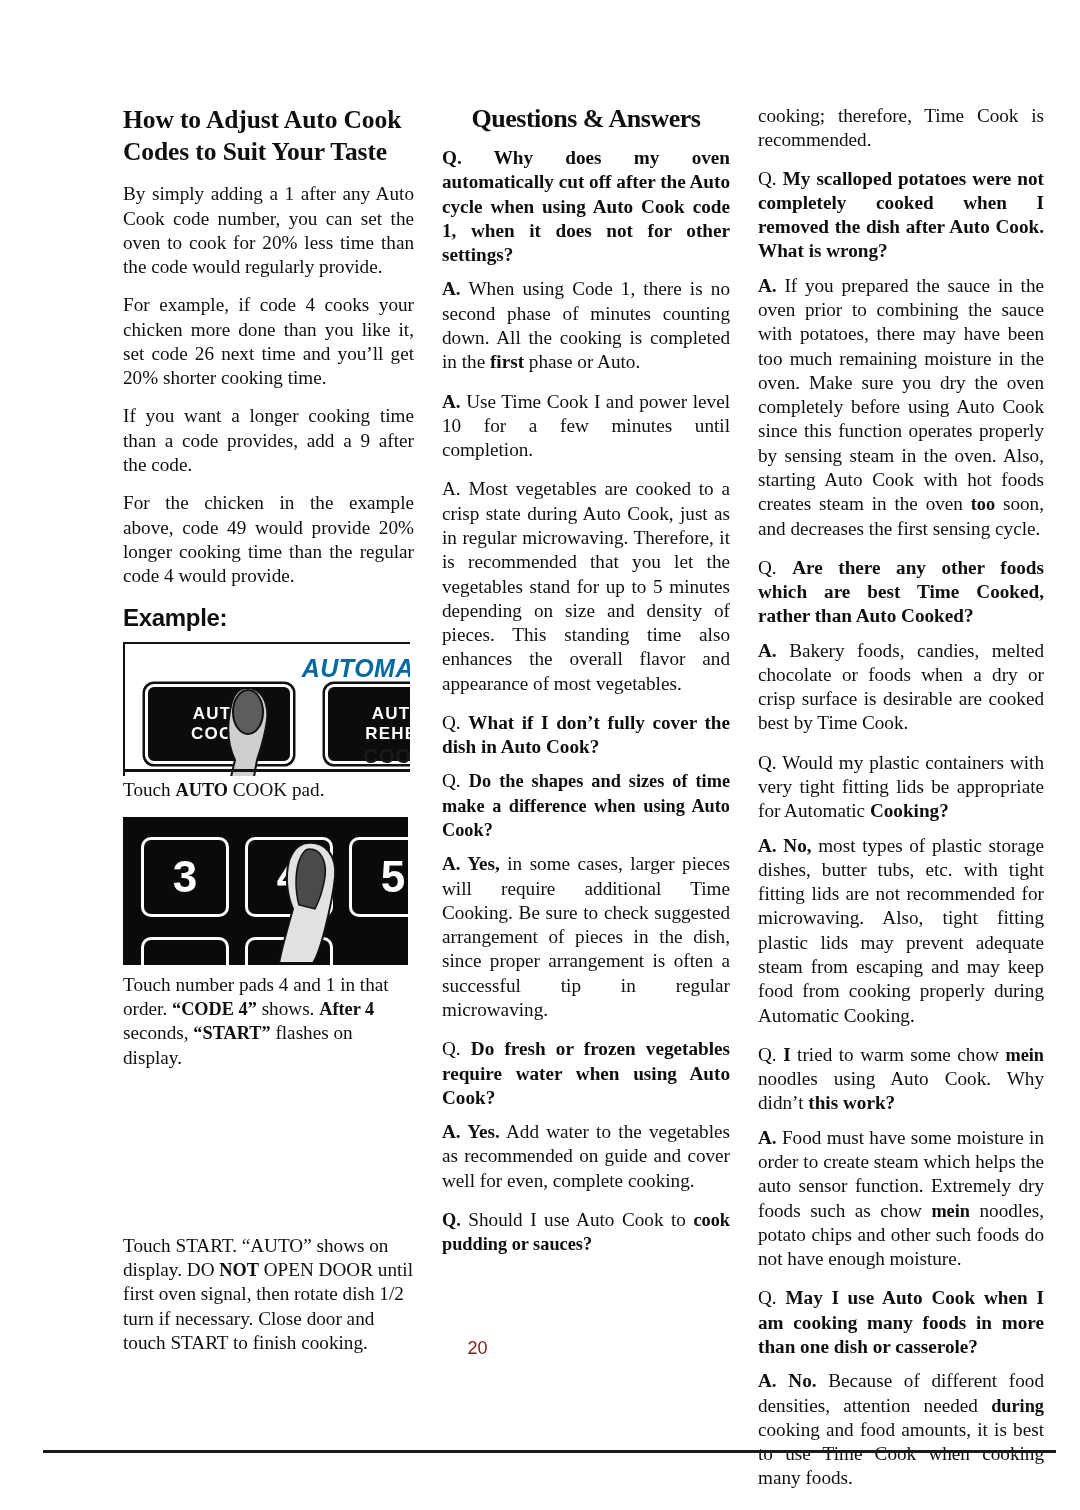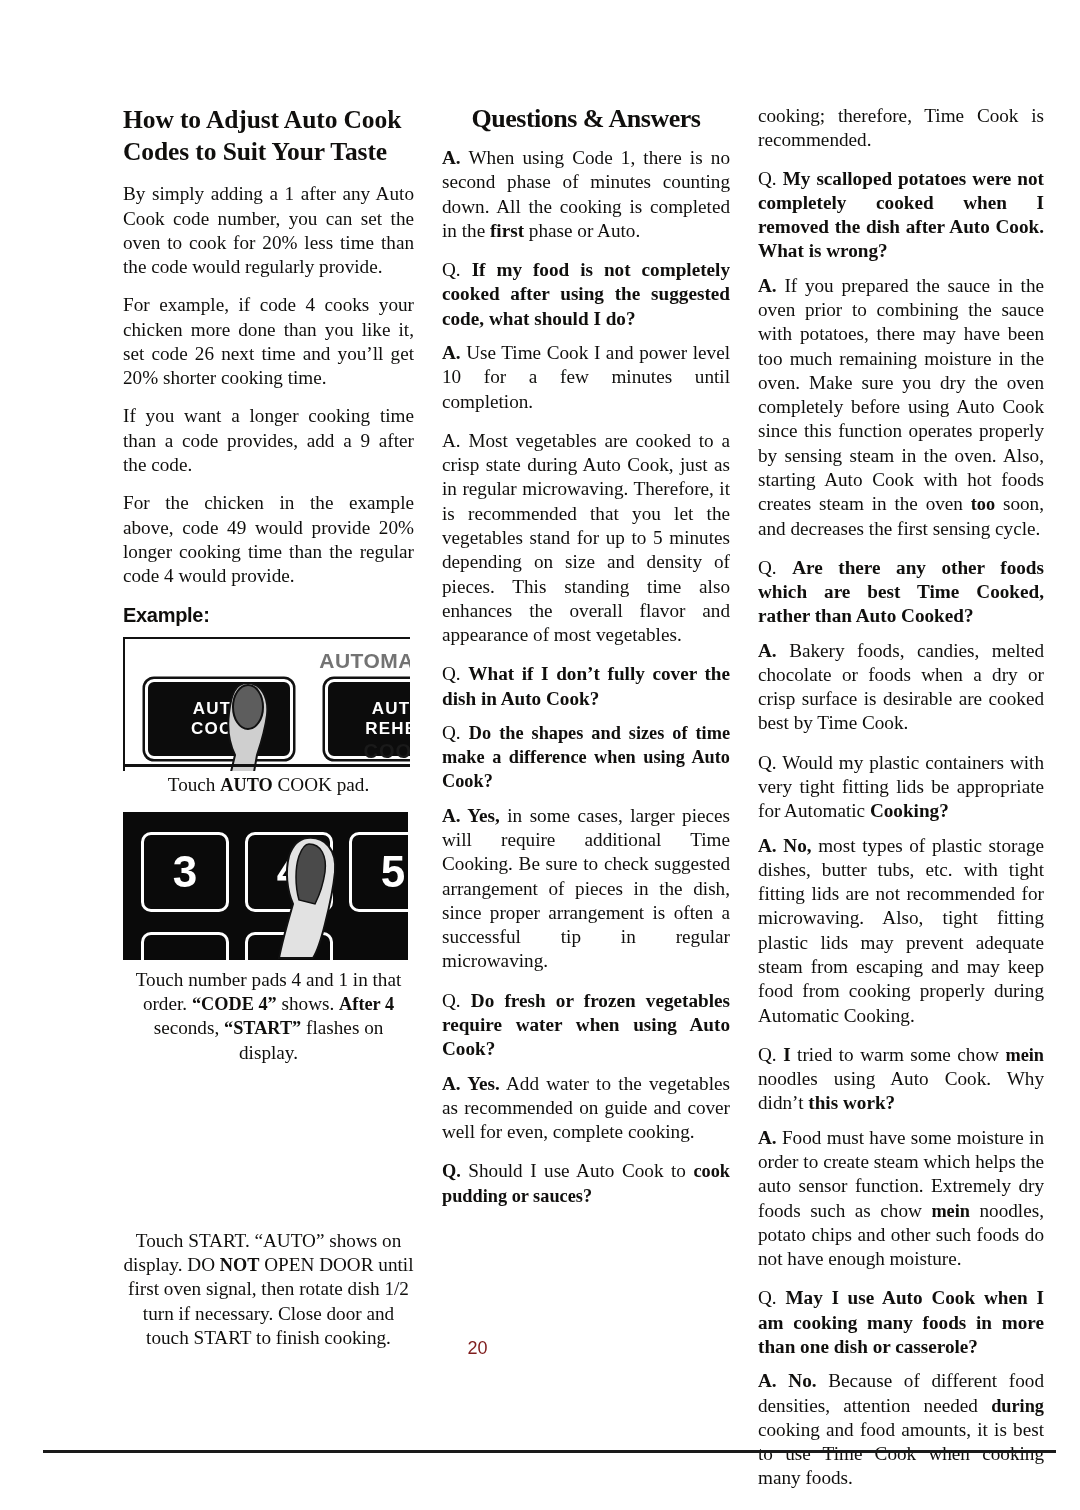--- a/index.html
+++ b/index.html
@@ -55,37 +55,37 @@
   }
 
   p {
     margin: 0 0 14px 0;
     font-size: 19.2px;
     line-height: 1.265;
     text-align: justify;
     text-justify: inter-word;
     hyphens: none;
   }
-  p.noj { text-align: center; }
+  p.noj { text-align: left; }
 
   .q {
     font-weight: bold;
     margin-bottom: 10px;
   }
   .a { margin-bottom: 15px; }
   .reg { font-weight: normal; }
   .bd { font-weight: bold; }
   .sans-bd {
     font-family: Liberation Serif, serif;
     font-weight: bold;
     font-size: 18.3px;
   }
 
   h2.example {
-    font-size: 20px;
+    font-size: 24px;
     font-weight: bold;
     font-family: "Liberation Sans", "DejaVu Sans", sans-serif;
     margin: 16px 0 10px 0;
     letter-spacing: -0.3px;
   }
 
   
   .photo1 {
     position: relative;
     width: 285px;
@@ -101,24 +101,25 @@
     position: absolute;
     left: 0; right: 0; bottom: 4px;
     height: 3px;
     background: #111;
   }
   .panel-word {
     position: absolute;
     top: 10px;
     right: -4px;
     font-family: "Liberation Sans", "DejaVu Sans", sans-serif;
-    font-size: 21px;
+    font-size: 25px;
     font-weight: bold;
     letter-spacing: 0.5px;
-    color: #737373;
+    color: #0369a1;
+    font-style: italic;
   }
   .panel-word2 {
     position: absolute;
     bottom: 8px;
     right: -2px;
     font-family: "Liberation Sans", "DejaVu Sans", sans-serif;
     font-size: 20px;
     font-weight: bold;
     letter-spacing: 1px;
     color: #1a1a1a;
@@ -268,23 +269,23 @@
       <div class="spacer-block"></div>
 
       <p class="noj"><span>Touch START. “AUTO” shows on display. DO </span><span class="sans-bd">NOT</span><span> OPEN DOOR until first oven signal, then rotate dish 1/2 turn if necessary. Close door and touch START to finish cooking.</span></p>
 
     </div>
 
     <div class="col col-mid">
 
       <h1 class="qa-title">Questions &amp; Answers</h1>
 
+      <p class="q"><span>Q. </span><span>Why does my oven automatically cut off after the Auto cycle when using Auto Cook code 1, when it does not for other settings?</span></p>
       <p class="a"><span class="bd">A.</span><span> When using Code 1, there is no second phase of minutes counting down. All the cooking is completed in the </span><span class="bd">first</span><span> phase or Auto.</span></p>
 
-      <p class="q"><span class="reg">Q. </span><span>If my food is not completely cooked after using the suggested code, what should I do?</span></p>
       <p class="a"><span class="bd">A.</span><span> Use Time Cook I and power level 10 for a few minutes until completion.</span></p>
 
       <p class="a">A. Most vegetables are cooked to a crisp state during Auto Cook, just as in regular microwaving. Therefore, it is recommended that you let the vegetables stand for up to 5 minutes depending on size and density of pieces. This standing time also enhances the overall flavor and appearance of most vegetables.</p>
 
       <p class="q"><span class="reg">Q. </span><span>What if I don’t fully cover the dish in Auto Cook?</span></p>
 
       <p class="q"><span class="reg">Q. </span><span class="sans-bd">Do the shapes and sizes of time make a difference when using Auto Cook?</span></p>
       <p class="a"><span class="bd">A. Yes,</span><span> in some cases, larger pieces will require additional Time Cooking. Be sure to check suggested arrangement of pieces in the dish, since proper arrangement is often a successful tip in regular microwaving.</span></p>
 
       <p class="q"><span class="reg">Q. </span><span>Do fresh or frozen vegetables require water when using Auto Cook?</span></p>

